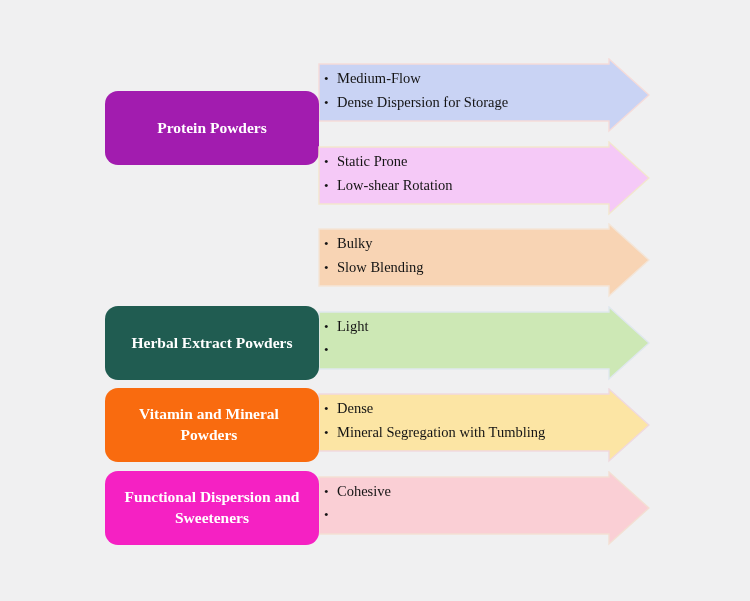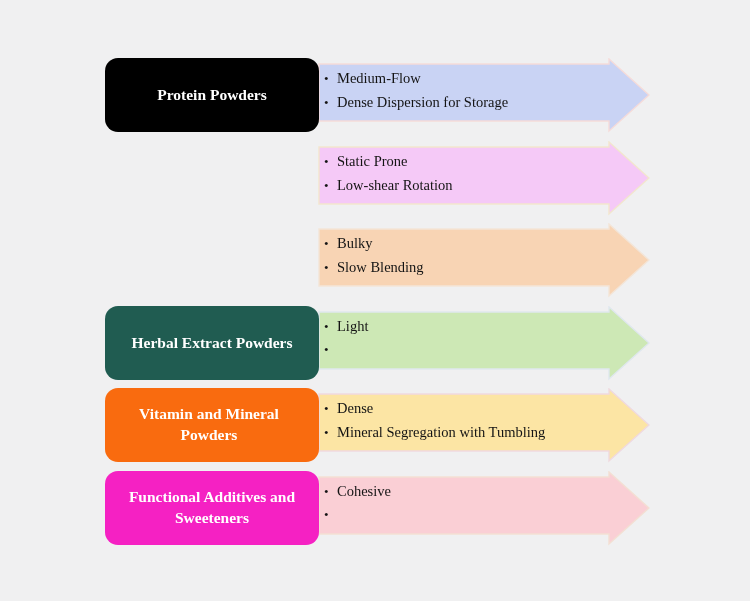--- a/index.html
+++ b/index.html
@@ -70,21 +70,21 @@
   }
 </style>
 </head>
 <body>
 
 <div id="canvas" style="background: rgb(240, 240, 241);">
   <div class="row" style="top: 58px;">
     <svg class="arrow-svg" width="332" height="76" viewBox="0 0 332 76">
       <polygon points="1,6 291,6 291,1 331,37 291,73 291,63 1,63" stroke-width="1.4" stroke-linejoin="miter" fill="#c9d3f4" stroke="#f5dbd9"></polygon>
     </svg>
-    <div class="category-box" style="background: #000000;">
+    <div class="category-box" style="background: #a21caf; margin-top: 33px;">
       <span class="category-label">Protein Powders</span>
     </div>
     <ul class="bullets">
         <li>
           <span class="bullet-marker">•</span>
           <span>Medium-Flow</span>
         </li>
         <li>
           <span class="bullet-marker">•</span>
           <span>Dense Dispersion for Storage</span>
@@ -159,21 +159,21 @@
           <span>Mineral Segregation with Tumbling</span>
         </li>
       </ul>
   </div>
 
   <div class="row" style="top: 471px;">
     <svg class="arrow-svg" width="332" height="76" viewBox="0 0 332 76">
       <polygon points="1,6 291,6 291,1 331,37 291,73 291,63 1,63" stroke-width="1.4" stroke-linejoin="miter" fill="#facfd5" stroke="#f3dfd3"></polygon>
     </svg>
     <div class="category-box" style="background: rgb(245, 33, 195);">
-      <span class="category-label">Functional Additives and Sweeteners</span>
+      <span class="category-label">Functional Dispersion and Sweeteners</span>
     </div>
     <ul class="bullets">
         <li>
           <span class="bullet-marker">•</span>
           <span>Cohesive</span>
         </li>
         <li>
           <span class="bullet-marker">•</span>
         </li>
       </ul>

